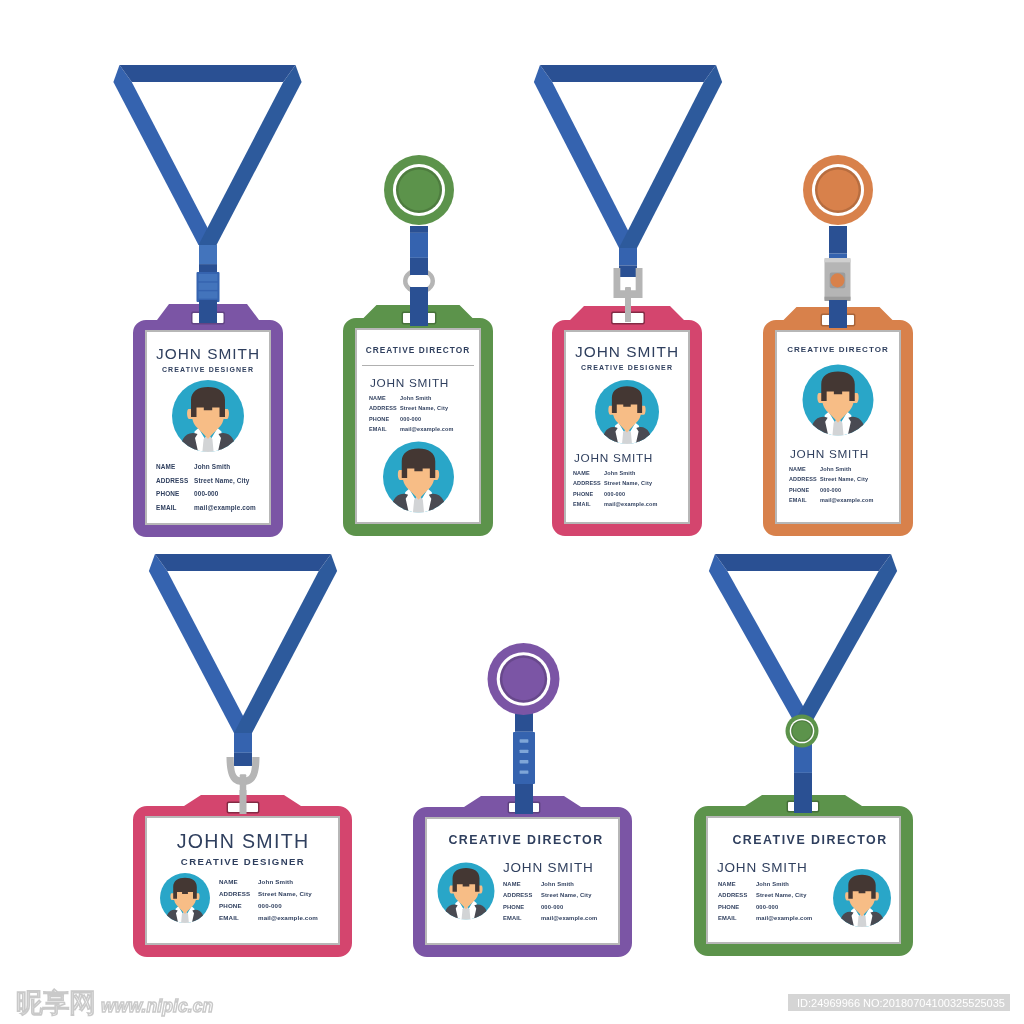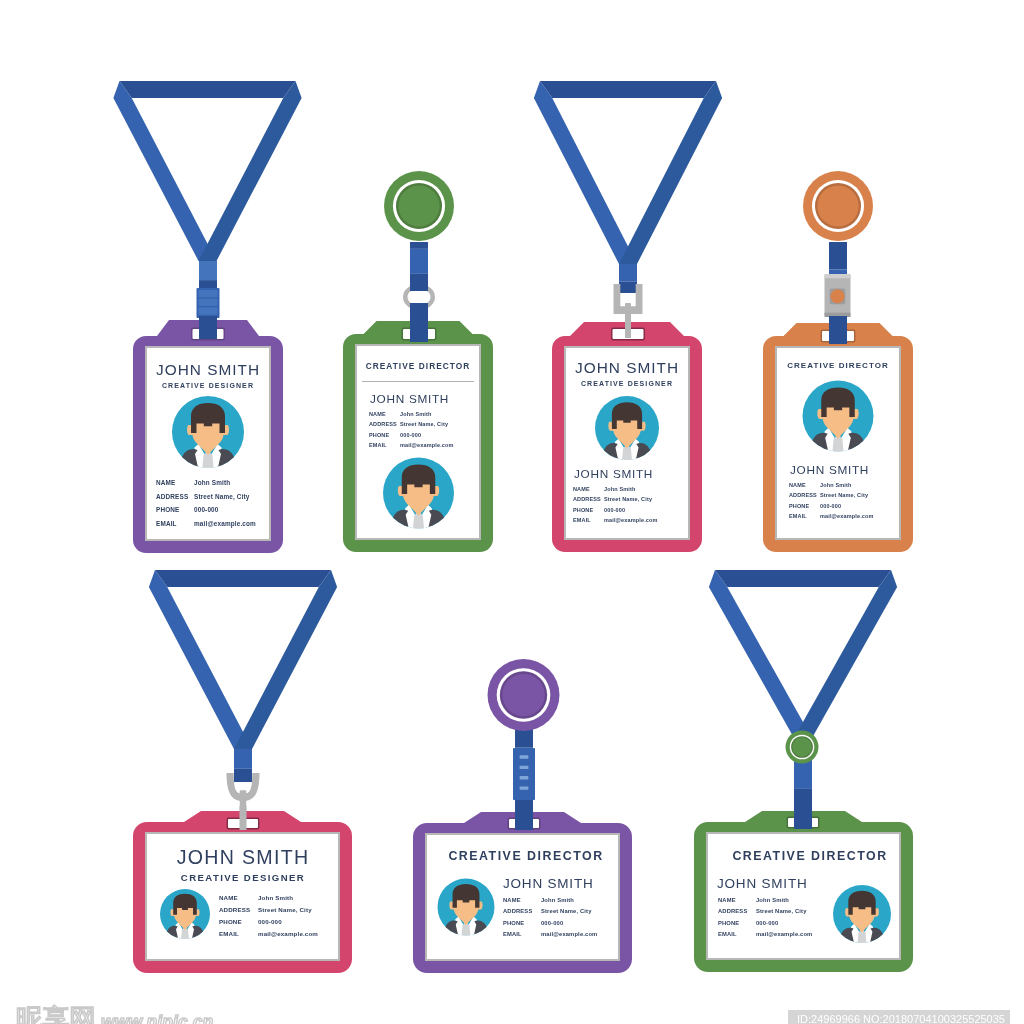--- a/index.html
+++ b/index.html
@@ -1,18 +1,18 @@
 <!DOCTYPE html>
 <html><head>
 <meta charset="utf-8">
 <style>
   html,body{margin:0;padding:0;background:#ffffff;}
   body{width:1024px;height:1024px;position:relative;overflow:hidden;
        font-family:"Liberation Sans",sans-serif;}
-  #stage{position:absolute;left:0;top:16px;width:1024px;height:965px;background:#ffffff;}
+  #stage{position:absolute;left:0;top:0;width:1024px;height:965px;background:#ffffff;}
   svg#art{display:block;width:1024px;height:1024px;}
   text{font-family:"Liberation Sans",sans-serif;white-space:pre;}
 </style>
 </head>
 <body>
 
 <div id="stage">
 <svg id="art" width="1024" height="1024" viewBox="0 0 1024 1024" xmlns="http://www.w3.org/2000/svg">
 <defs>
 <clipPath id="avclip1">

